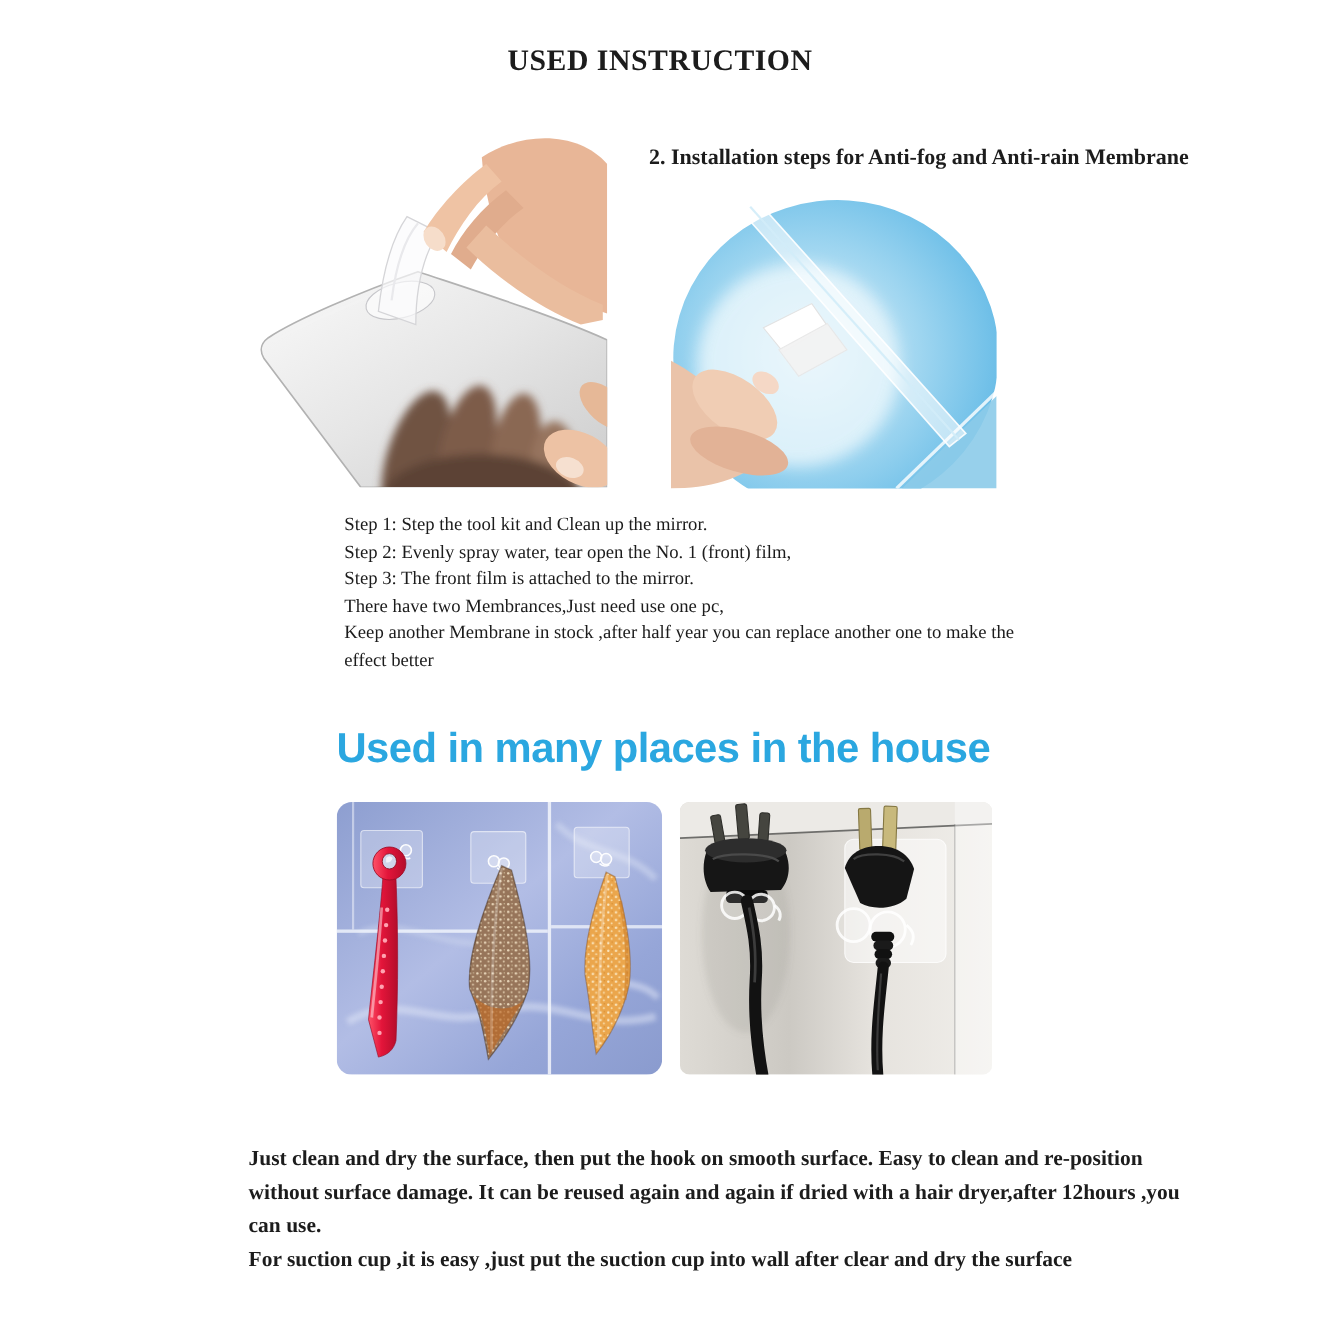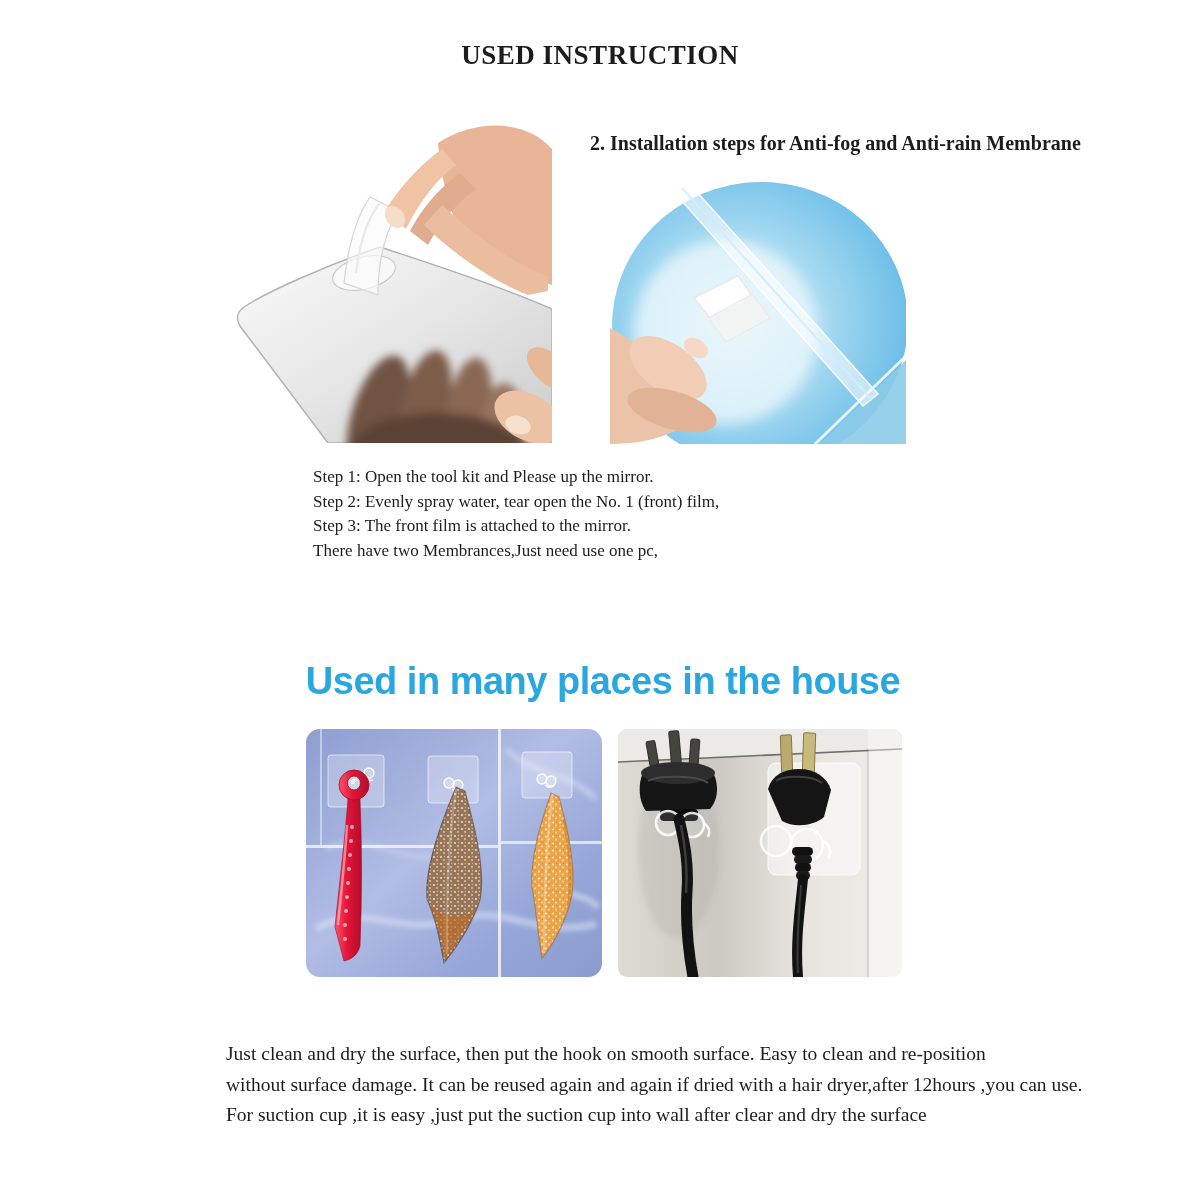--- a/index.html
+++ b/index.html
@@ -11,21 +11,21 @@
   #install-caption{top:132px;left:590px;font-size:20px;font-weight:bold;}
   #photo1{top:113px;left:228px;width:324px;height:330px;}
   #photo2{top:168px;left:610px;width:296px;height:276px;}
   #steps{top:465px;left:313px;width:618px;font-size:17px;line-height:24.5px;}
   #heading-usage{top:660px;left:0;width:1206px;text-align:center;
       font-family:"Liberation Sans", sans-serif;font-weight:800;font-size:38px;letter-spacing:-.5px;}
   .photo{border-radius:12px;overflow:hidden;}
   #photo3{top:729px;left:306px;width:296px;height:248px;border-radius:14px;}
   #photo4{top:729px;left:618px;width:284px;height:248px;border-radius:9px;}
   #usage-para{top:1039px;left:226px;width:860px;font-size:19.5px;}
-  #usage-para .pline{line-height:30.5px;}
+  #usage-para .pline{line-height:30.5px;font-weight:bold;}
   #closing{top:1141px;left:228px;font-size:25px;font-weight:bold;}
   svg{display:block;}
 </style>
 </head>
 <body>
 
 <div id="page">
 
   <div id="title" class="abs">USED INSTRUCTION</div>
 
@@ -107,24 +107,25 @@
       <g>
         <path d="M 0 160 C 34 178, 66 208, 86 246 C 68 268, 34 276, 0 276 Z" fill="#eac3a9"></path>
         <ellipse cx="58" cy="200" rx="44" ry="24" fill="#f0cdb4" transform="rotate(35 58 200)"></ellipse>
         <ellipse cx="86" cy="180" rx="13" ry="9" fill="#f5d8c6" transform="rotate(32 86 180)"></ellipse>
         <ellipse cx="62" cy="242" rx="46" ry="19" fill="#e2b296" transform="rotate(16 62 242)"></ellipse>
       </g>
     </svg>
   </div>
 
   <div id="steps" class="abs">
-    <div class="step-line">Step 1: Open the tool kit and Please up the mirror.</div>
+    <div class="step-line">Step 1: Step the tool kit and Clean up the mirror.</div>
     <div class="step-line">Step 2: Evenly spray water, tear open the No. 1 (front) film,</div>
     <div class="step-line">Step 3: The front film is attached to the mirror.</div>
     <div class="step-line">There have two Membrances,Just need use one pc,</div>
+    <div class="step-line">Keep another Membrane in stock ,after half year you can replace another one to make the effect better</div>
   </div>
 
   <div id="heading-usage" class="abs" style="color: rgb(43, 167, 224);">Used in many places in the house</div>
 
   <div id="photo3" class="abs photo">
     <svg width="296" height="248" viewBox="0 0 296 248">
       <defs>
         <linearGradient id="tileG" x1="0" y1="0" x2="1" y2="1">
           <stop offset="0" stop-color="#8d9ed0"></stop>
             <stop offset=".45" stop-color="#b2bde5"></stop>

